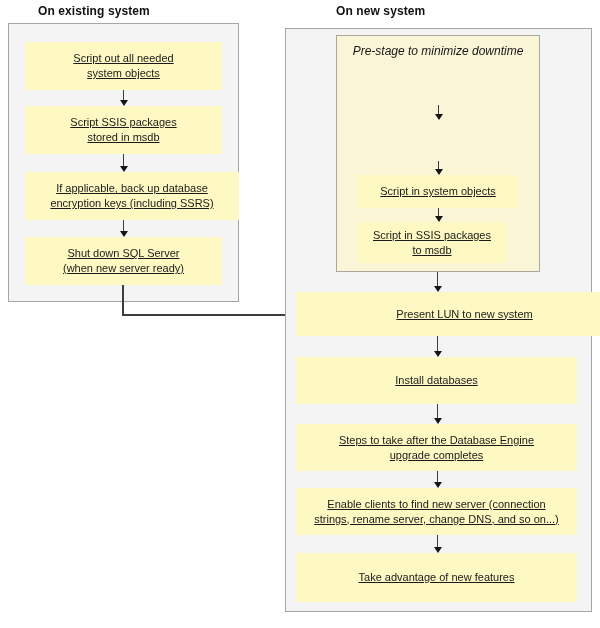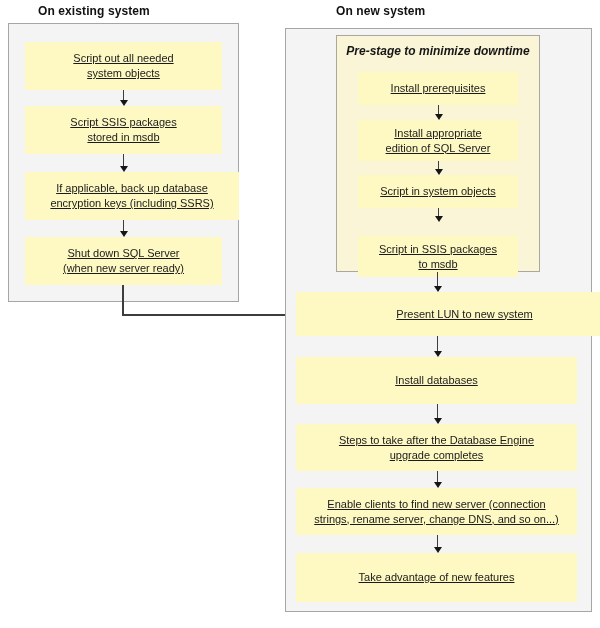--- a/index.html
+++ b/index.html
@@ -12,21 +12,21 @@
     white-space:nowrap;letter-spacing:.1px;margin-left:30px;
   }
   .panel{
     position:absolute;background:#f4f4f4;border:1px solid #a6a6a6;
   }
   .prestage{
     position:absolute;background:#fbf5d8;border:1px solid #aaa89e;
   }
   .prestage-title{
     position:absolute;top:8px;left:0;width:100%;text-align:center;
-    font-size:12px;font-weight:bold;font-style:italic;color:#161616;
+    font-size:12px;font-weight:normal;font-style:italic;color:#161616;
   }
   .box{
     position:absolute;background:#fef9c3;
     display:flex;align-items:center;justify-content:center;
     text-align:center;font-size:11px;line-height:1.35;color:#1b1b1b;
     white-space:pre-line;box-sizing:border-box;padding:2px 4px;text-decoration:underline;
   }
   .varrow{
     position:absolute;width:9px;display:flex;flex-direction:column;align-items:center;
   }
@@ -84,43 +84,40 @@
   <div class="seg" style="left:122px;top:285px;width:1.5px;height:30px"></div>
   <div class="seg" style="left:122px;top:314px;width:166px;height:1.5px"></div>
   <div class="rhead" style="left:288px;top:311px"></div>
 
   <div class="panel" style="left:285px;top:28px;width:305px;height:582px">
 
     <div class="prestage" style="left:50px;top:6px;width:202px;height:235px">
 
       <div class="prestage-title">Pre-stage to minimize downtime</div>
 
-      <div class="box" style="left:21px;top:36px;width:160px;height:33px">Install prerequisites</div>
 
       <div class="varrow" style="left:97px;top:69px;height:15px">
         <i class="ln"></i>
           <i class="hd"></i>
       </div>
 
-      <div class="box" style="left:21px;top:84px;width:160px;height:41px">Install appropriate
-edition of SQL Server</div>
 
       <div class="varrow" style="left:97px;top:125px;height:14px">
         <i class="ln"></i>
           <i class="hd"></i>
       </div>
 
       <div class="box" style="left:21px;top:139px;width:160px;height:33px">Script in system objects</div>
 
       <div class="varrow" style="left:97px;top:172px;height:14px">
         <i class="ln"></i>
           <i class="hd"></i>
       </div>
 
-      <div class="box" style="left:21px;top:200px;width:160px;height:41px">Script in SSIS packages
+      <div class="box" style="left:21px;top:186px;width:148px;height:41px">Script in SSIS packages
 to msdb</div>
     </div>
 
     <div class="varrow" style="left:147px;top:243px;height:20px">
       <i class="ln"></i>
         <i class="hd"></i>
     </div>
 
     <div class="box" style="left:10px;top:263px;width:337px;height:44px">Present LUN to new system</div>
 

